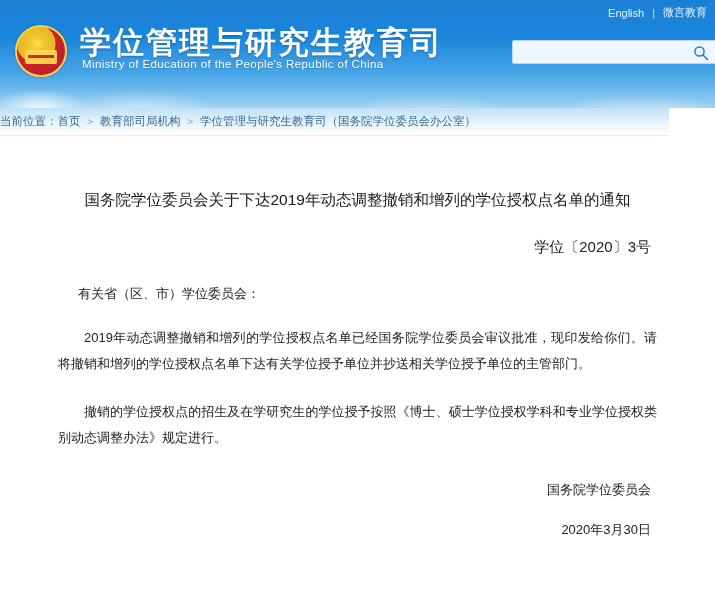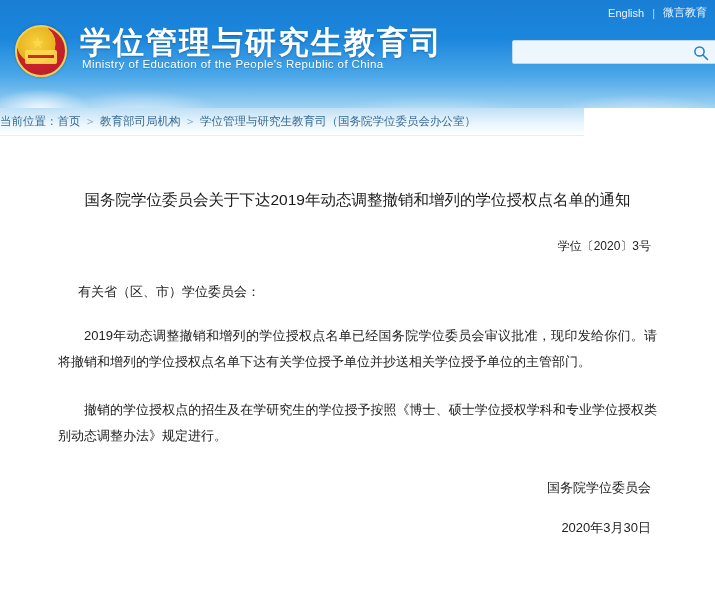--- a/index.html
+++ b/index.html
@@ -130,21 +130,21 @@
     border: 0;
     background: transparent;
     cursor: pointer;
     padding: 0;
   }
   .search-btn svg { display: block; }
 
   
   .breadcrumb-bar {
     position: relative;
-    width: 584px;
+    width: 669px;
     height: 28px;
     background: linear-gradient(180deg, #bfe0f5 0%, #e7f4fc 55%, #ffffff 100%);
     border-bottom: 1px solid #e3eef7;
   }
   .breadcrumb {
     position: absolute;
     left: 0px; top: 6px;
     font-size: 11.5px;
     color: #3a6b92;
     white-space: nowrap;
@@ -162,21 +162,21 @@
     margin: 52px 0 0 0;
     font-size: 15.5px;
     font-weight: normal;
     color: #1a1a1a;
     text-align: center;
     line-height: 24px;
   }
   .doc-number {
     margin: 26px 0 0 0;
     text-align: right;
-    font-size: 12px;
+    font-size: 15px;
     color: #222;
     padding-right: 6px;
   }
   .salutation {
     margin: 28px 0 0 20px;
     font-size: 13px;
     color: #222;
   }
   .para {
     margin: 22px 0 0 0;

